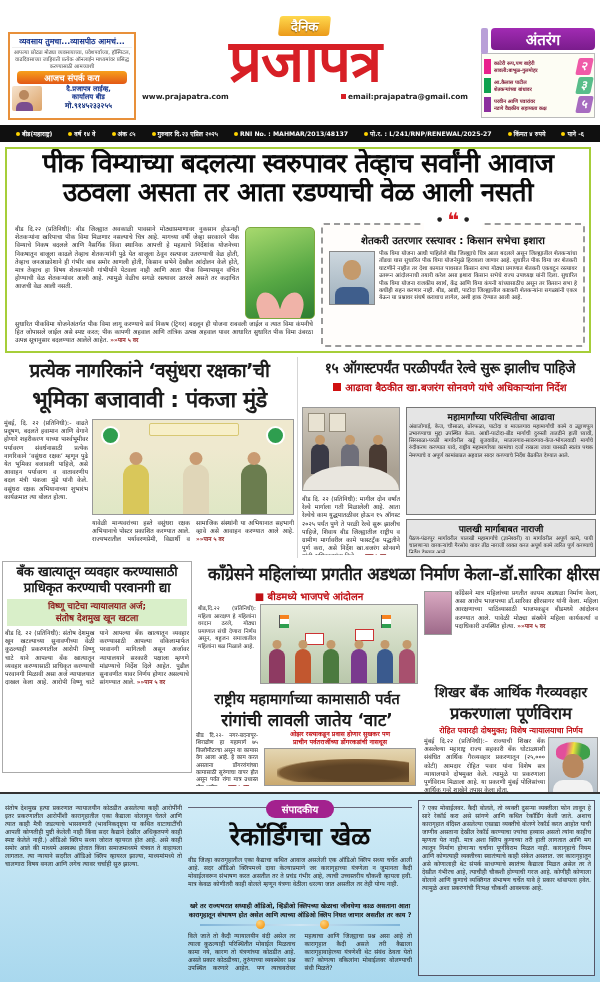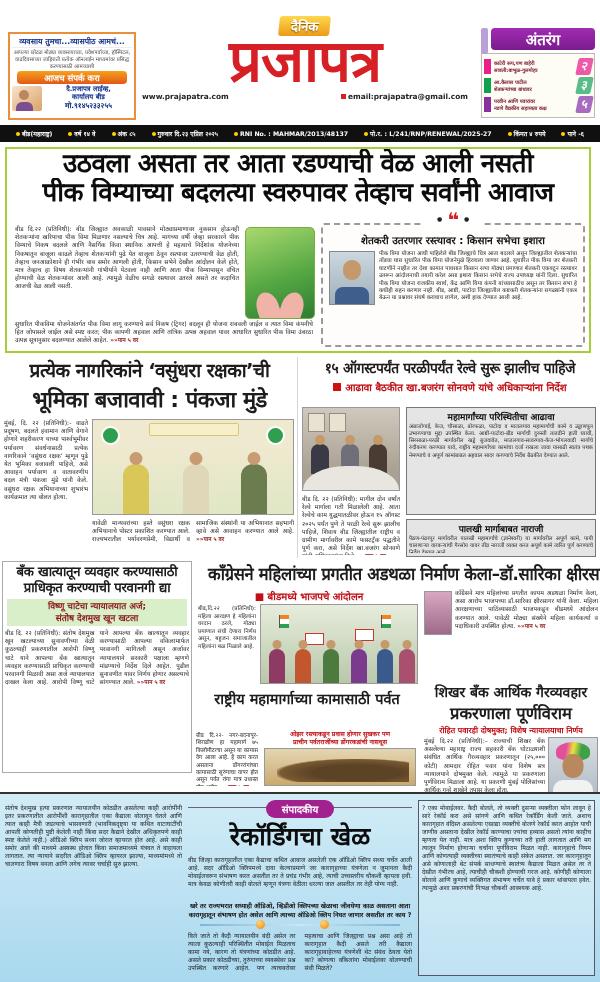--- a/index.html
+++ b/index.html
@@ -240,22 +240,22 @@
         <i class="dot"></i>
         <span>किंमत ४ रुपये</span>
       </span>
     <span class="ib">
         <i class="dot"></i>
         <span>पाने -६</span>
       </span>
   </div>
 
   <section class="lead">
+    <div class="lh">पीक विम्याच्या बदलत्या स्वरुपावर तेव्हाच सर्वांनी आवाज</div>
     <div class="lh">उठवला असता तर आता रडण्याची वेळ आली नसती</div>
-    <div class="lh">पीक विम्याच्या बदलत्या स्वरुपावर तेव्हाच सर्वांनी आवाज</div>
     <div class="lead-b1 small">बीड दि.२२ (प्रतिनिधी): बीड जिल्ह्यात अवकाळी पावसाने मोठ्याप्रमाणावर नुकसान होऊनही शेतकऱ्यांना खरिपाचा पीक विमा मिळणार नसल्याचे चित्र आहे. मागच्या वर्षी जेव्हा सरकारने पीक विम्याचे निकष बदलले आणि नैसर्गिक किंवा स्थानिक आपत्ती हे महत्वाचे निर्देशांक योजनेच्या निकषातून बाजूला काढले तेव्हाच शेतकऱ्यांनी पुढे येत बाजूला ठेवून रस्त्यावर उतरण्याची वेळ होती, तेव्हाच जनआक्रोशाने ही गंभीर बाब समोर आणली होती, किसान सभेने देखील आंदोलन केले होते, मात्र तेव्हाच हा विषय शेतकऱ्यांनी गांभीर्याने पेटवला नाही आणि आता पीक विम्यापासून वंचित होण्याची वेळ शेतकऱ्यांवर आली आहे. त्यामुळे वेळीच सगळे रस्त्यावर उतरले असते तर कदाचित आजची वेळ आली नसती.</div>
     <div class="lead-photo">
       <i class="hand l"></i>
       <i class="hand r"></i>
     </div>
     <div class="qbox">
       <div class="qmark">❝</div>
       <div class="qhead">शेतकरी उतरणार रस्त्यावर : किसान सभेचा इशारा</div>
       <div class="qcontent">
         <span class="portrait"></span>
@@ -338,20 +338,21 @@
     <i class="pp p5"></i>
     <i class="pp p6"></i>
   </div>
   <div class="cong-right small">
     <span class="cong-mini"></span>
     <span>काँग्रेसने मात्र महिलांच्या प्रगतीत कायम अडथळा निर्माण केला, असा आरोप भाजपच्या डॉ.सारिका क्षीरसागर यांनी केला. महिला आरक्षणाच्या पाठिंब्यासाठी भाजपकडून बीडमध्ये आंदोलन करण्यात आले. यावेळी मोठ्या संख्येने महिला कार्यकर्त्या व पदाधिकारी उपस्थित होत्या.</span> <span class="cont">»»पान ५ वर</span>
   </div>
 
   <section class="art-parvat">
     <div class="ph1">राष्ट्रीय महामार्गाच्या कामासाठी पर्वत</div>
+    <div class="ph2">रांगांची लावली जातेय ‘वाट’</div>
     <div class="parvat-left small">
       <span>बीड दि.२२- नगर-बदनापूर-शिराढोण हा महामार्ग ७५ किलोमीटरचा असून या कामास वेग आला आहे. हे काम करत असताना डोंगररांगांच्या कामासाठी सुरुंगाचा वापर होत असून पर्वत रांगा मात्र उध्वस्त होत आहेत.</span> <span class="cont">»»पान ५ वर</span>
     </div>
     <div class="parvat-cap">
       <span>ओझर रस्त्याकडून प्रवास होणार सुखकर पण</span><br><span>प्राचीन पर्वतराजींच्या डोंगरकडांची नासधूस</span>
     </div>
     <div class="parvat-photo photo"></div>
   </section>
 
   <section class="art-shikhar">

